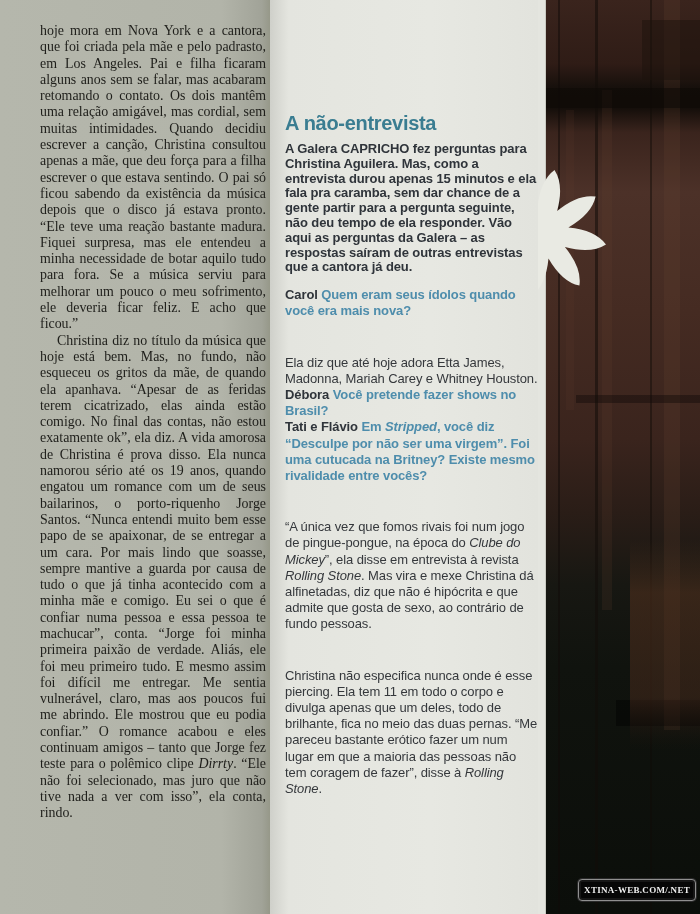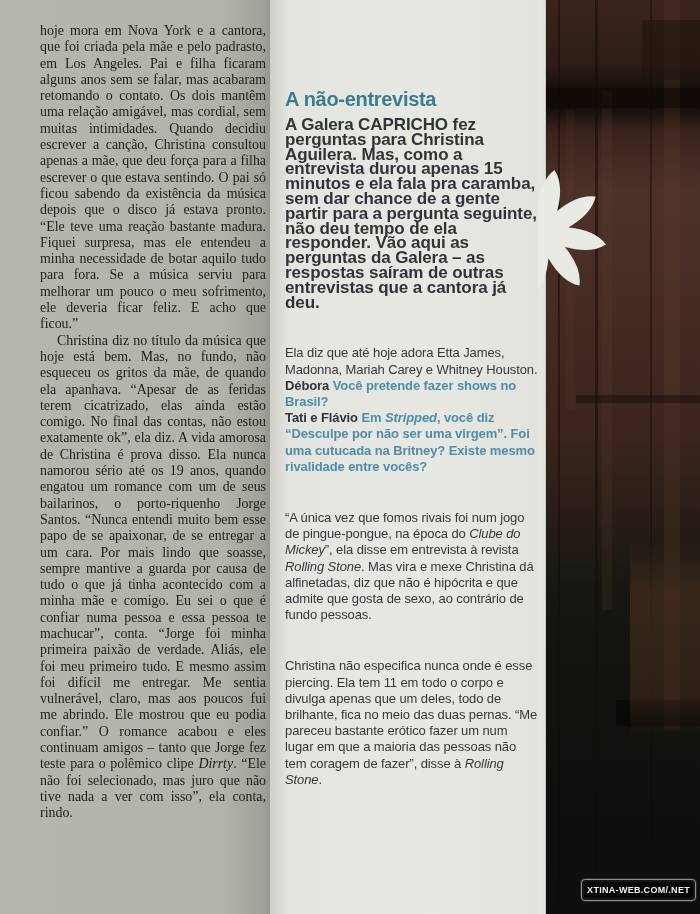--- a/index.html
+++ b/index.html
@@ -20,31 +20,31 @@
     font-family:"Liberation Serif",serif;
     font-size:13.9px;line-height:16.3px;
     color:var(--body-text,#1e1e1a);
     text-align:justify;
   }
   .serif-par.indent{text-indent:17px;}
   
   .col-mid{
     position:absolute;left:270px;top:0;width:268px;height:914px;
     background:linear-gradient(to right,#cfd0ca 0%,var(--mid-page-bg,#e4e5df) 7%,#e7e8e2 60%,#e2e3dd 100%);
-    box-sizing:border-box;padding:88px 8px 0 15px;
+    box-sizing:border-box;padding:112px 8px 0 15px;
     z-index:2;
   }
   .interview-title{
     margin:0 0 7px 0;
     font-size:20px;font-weight:bold;letter-spacing:-0.3px;
     color:var(--heading-teal,#3a7d91);
   }
   .interview-intro{
     margin:0;width:252px;
-    font-size:17px;font-weight:bold;line-height:14.8px;
+    font-size:13px;font-weight:bold;line-height:14.8px;
     color:var(--intro-text,#2f343a);
     letter-spacing:-0.1px;
   }
   .qa-list{margin-top:12px;width:254px;}
   .qa-q,.qa-a{margin:0;font-size:13px;line-height:16.2px;letter-spacing:-0.1px;}
   .qa-asker{font-weight:bold;color:var(--intro-text,#2f343a);}
   .qa-qtext{font-weight:bold;color:var(--question-blue,#4e8dac);}
   .qa-a{color:#35383c;margin-top:35px;}
   
   .photo{
@@ -59,21 +59,21 @@
     z-index:1;pointer-events:none;
   }
   
   .watermark{
     position:absolute;right:4px;bottom:13px;z-index:3;
     background:var(--watermark-bg,#060606);
     color:var(--watermark-text,#f0f0f0);
     border:1px solid var(--watermark-border,#8f8f8f);
     box-shadow:inset 0 0 0 2px #161616, 0 0 0 1px #2a2a2a;
     border-radius:4px;
-    font-family:Liberation Sans, sans-serif;
+    font-family:Liberation Serif, serif;
     font-size:9px;font-weight:bold;letter-spacing:0.3px;
     padding:5px 5px;
     white-space:nowrap;
   }
 </style>
 </head>
 <body>
 
 <div class="photo">
   <svg width="154" height="914" viewBox="0 0 154 914" aria-hidden="true">
@@ -126,20 +126,21 @@
 <div class="col-left">
   <p class="serif-par"><span>hoje mora em Nova York e a cantora, que foi criada pela mãe e pelo padrasto, em Los Angeles. Pai e filha ficaram alguns anos sem se falar, mas acabaram retomando o contato. Os dois mantêm uma relação amigável, mas cordial, sem muitas intimidades. Quando decidiu escrever a canção, Christina consultou apenas a mãe, que deu força para a filha escrever o que estava sentindo. O pai só ficou sabendo da existência da música depois que o disco já estava pronto. “Ele teve uma reação bastante madura. Fiquei surpresa, mas ele entendeu a minha necessidade de botar aquilo tudo para fora. Se a música serviu para melhorar um pouco o meu sofrimento, ele deveria ficar feliz. E acho que ficou.”</span></p>
   <p class="serif-par indent"><span>Christina diz no título da música que hoje está bem. Mas, no fundo, não esqueceu os gritos da mãe, de quando ela apanhava. “Apesar de as feridas terem cicatrizado, elas ainda estão comigo. No final das contas, não estou exatamente ok”, ela diz. A vida amorosa de Christina é prova disso. Ela nunca namorou sério até os 19 anos, quando engatou um romance com um de seus bailarinos, o porto-riquenho Jorge Santos. “Nunca entendi muito bem esse papo de se apaixonar, de se entregar a um cara. Por mais lindo que soasse, sempre mantive a guarda por causa de tudo o que já tinha acontecido com a minha mãe e comigo. Eu sei o que é confiar numa pessoa e essa pessoa te machucar”, conta. “Jorge foi minha primeira paixão de verdade. Aliás, ele foi meu primeiro tudo. E mesmo assim foi difícil me entregar. Me sentia vulnerável, claro, mas aos poucos fui me abrindo. Ele mostrou que eu podia confiar.” O romance acabou e eles continuam amigos – tanto que Jorge fez teste para o polêmico clipe </span><i>Dirrty</i><span>. “Ele não foi selecionado, mas juro que não tive nada a ver com isso”, ela conta, rindo.</span></p>
 </div>
 
 <div class="col-mid">
   <h2 class="interview-title">A não-entrevista</h2>
   <p class="interview-intro">A Galera CAPRICHO fez perguntas para Christina Aguilera. Mas, como a entrevista durou apenas 15 minutos e ela fala pra caramba, sem dar chance de a gente partir para a pergunta seguinte, não deu tempo de ela responder. Vão aqui as perguntas da Galera – as respostas saíram de outras entrevistas que a cantora já deu.</p>
 
   <div class="qa-list">
+    <p class="qa-q"><span class="qa-asker">Carol</span> <span class="qa-qtext"><span>Quem eram seus ídolos quando você era mais nova?</span></span></p>
     <p class="qa-a"><span>Ela diz que até hoje adora Etta James, Madonna, Mariah Carey e Whitney Houston.</span></p>
 
     <p class="qa-q"><span class="qa-asker">Débora</span> <span class="qa-qtext"><span>Você pretende fazer shows no Brasil?</span></span></p>
 
     <p class="qa-q"><span class="qa-asker">Tati e Flávio</span> <span class="qa-qtext"><span>Em </span><i>Stripped</i><span>, você diz “Desculpe por não ser uma virgem”. Foi uma cutucada na Britney? Existe mesmo rivalidade entre vocês?</span></span></p>
     <p class="qa-a"><span>“A única vez que fomos rivais foi num jogo de pingue-pongue, na época do </span><i>Clube do Mickey</i><span>”, ela disse em entrevista à revista </span><i>Rolling Stone</i><span>. Mas vira e mexe Christina dá alfinetadas, diz que não é hipócrita e que admite que gosta de sexo, ao contrário de fundo pessoas.</span></p>
 
     <p class="qa-a"><span>Christina não especifica nunca onde é esse piercing. Ela tem 11 em todo o corpo e divulga apenas que um deles, todo de brilhante, fica no meio das duas pernas. “Me pareceu bastante erótico fazer um num lugar em que a maioria das pessoas não tem coragem de fazer”, disse à </span><i>Rolling Stone</i><span>.</span></p>
   </div>
 </div>

